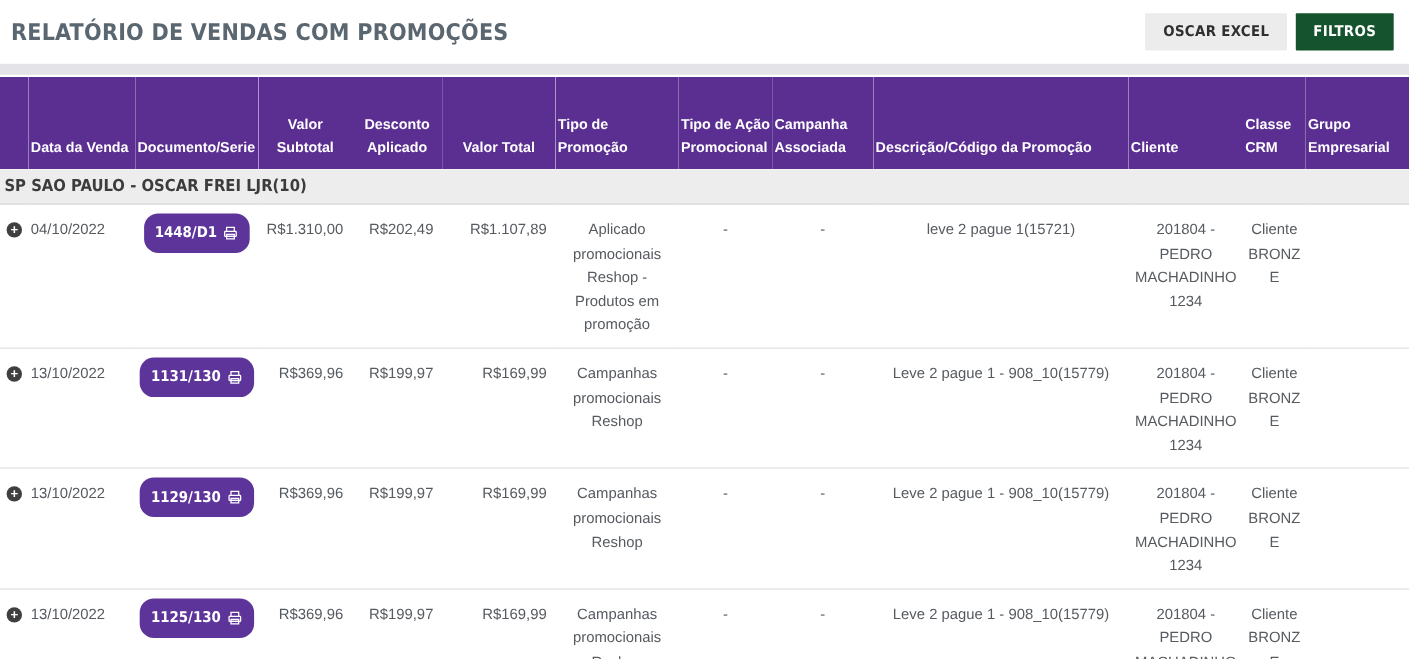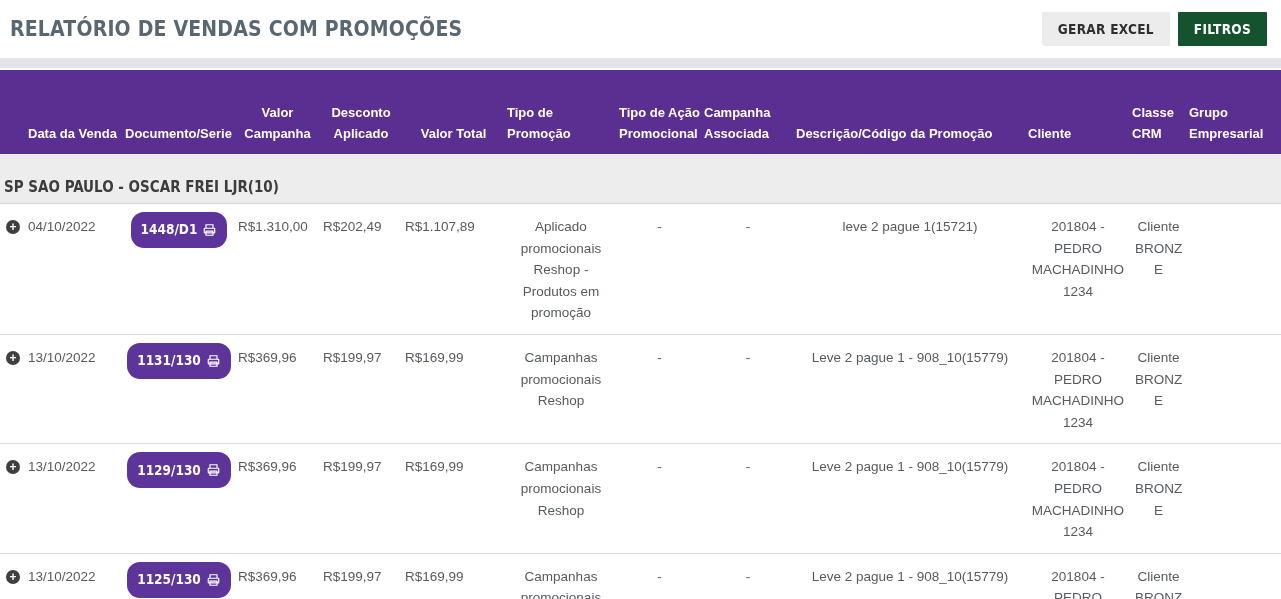--- a/index.html
+++ b/index.html
@@ -40,27 +40,27 @@
     overflow: hidden;
   }
   thead th.num { text-align: center; }
   tbody td {
     font-size: 13.5px; color: #565b60; line-height: 1.6;
     vertical-align: top; text-align: center;
     padding: 12px 3px 10px 3px;
     background: #ffffff; border-bottom: 1px solid #dcdcdc;
     word-wrap: break-word;
   }
-  tbody td.num { text-align: left; padding-right: 8px; }
+  tbody td.num { text-align: right; padding-right: 8px; }
   tbody td.date { text-align: left; padding-left: 2px; }
   tr.group-row td {
     background: #ededee; color: #3c3c3c;
     font-family: "DejaVu Sans", sans-serif; font-stretch: condensed;
     font-weight: bold; font-size: 15px;
-    text-align: left; padding: 21px 6px 4px 4px;
+    text-align: left; padding: 3px 6px 4px 4px;
     border-bottom: 1px solid #d5d5d5;
   }
   .row-tall td { height: 128px; }
   .row-med td { height: 96px; }
   .expand-btn {
     display: inline-block; width: 14px; height: 14px; border-radius: 50%;
     background: #3f3f3f; color: #ffffff; font-weight: bold;
     font-size: 12px; line-height: 14px; text-align: center;
     cursor: pointer; margin-top: 3px;
   }
@@ -73,21 +73,21 @@
     margin-top: -4px;
   }
   .printer-icon svg { display: block; }
 </style>
 </head>
 <body>
 
 <div class="topbar">
   <div class="page-title">RELATÓRIO DE VENDAS COM PROMOÇÕES</div>
   <div class="btn-group">
-    <button class="btn">GERAR EXCEL</button>
+    <button class="btn">OSCAR EXCEL</button>
     <button class="btn primary">FILTROS</button>
   </div>
 </div>
 
 <div class="scroll-strip"></div>
 
 <table class="report">
   <colgroup>
     <col style="width:26px">
       <col style="width:97px">
@@ -101,21 +101,21 @@
     <col style="width:232px">
       <col style="width:104px">
       <col style="width:57px">
     <col style="width:94px">
   </colgroup>
   <thead>
     <tr>
       <th></th>
       <th>Data da Venda</th>
       <th>Documento/Serie</th>
-      <th class="num">Valor Campanha</th>
+      <th class="num">Valor Subtotal</th>
       <th class="num">Desconto Aplicado</th>
       <th class="num">Valor Total</th>
       <th>Tipo de Promoção</th>
       <th>Tipo de Ação Promocional</th>
       <th>Campanha Associada</th>
       <th>Descrição/Código da Promoção</th>
       <th>Cliente</th>
       <th>Classe CRM</th>
       <th>Grupo Empresarial</th>
     </tr>

